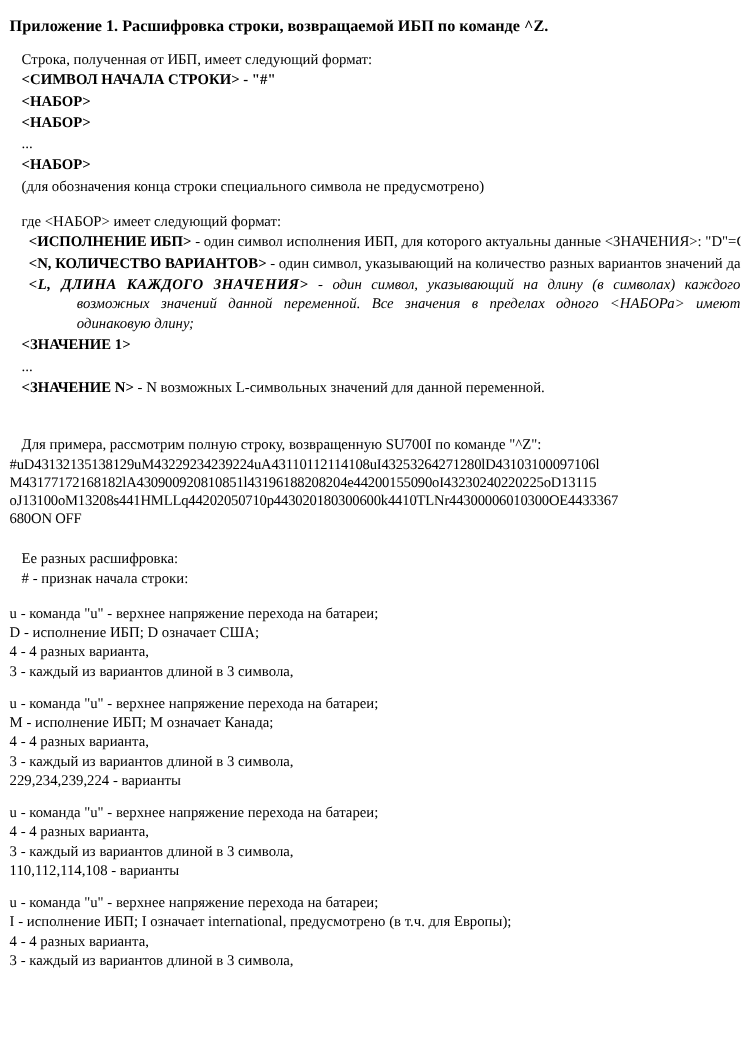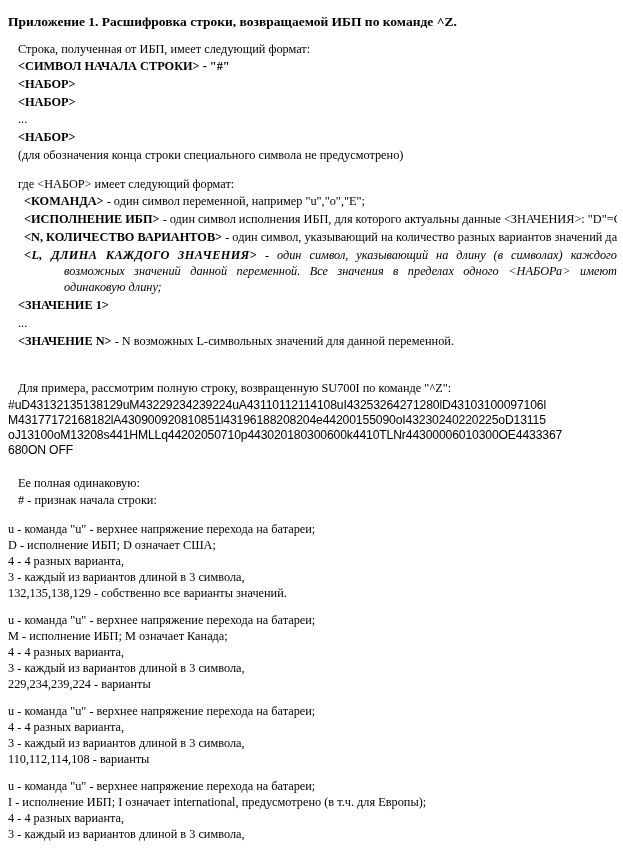--- a/index.html
+++ b/index.html
@@ -50,21 +50,21 @@
   }
   .justify {
     text-align: justify;
     font-style: italic;
   }
   .nowrap {
     white-space: nowrap;
     overflow: hidden;
   }
   .mono {
-    font-family: Liberation Sans, sans-serif;
+    font-family: Liberation Serif, serif;
     font-size: 12.2px;
     letter-spacing: -0.15px;
     white-space: nowrap;
     overflow: hidden;
     margin: 0;
     line-height: 1.22;
   }
   .grp p { margin: 0; font-size: 12.3px; line-height: 1.30; }
   .grp { margin-bottom: 11px; }
   .spaced { letter-spacing: 0.4px; }
@@ -82,21 +82,20 @@
     <p class="line bold">&lt;НАБОР&gt;</p>
     <p class="line bold">&lt;НАБОР&gt;</p>
     <p class="line">...</p>
     <p class="line bold">&lt;НАБОР&gt;</p>
     <p class="line">(для обозначения конца строки специального символа не предусмотрено)</p>
 
     <div class="gap-m"></div>
 
     <p class="line">где &lt;НАБОР&gt; имеет следующий формат:</p>
 
-    <p class="hang nowrap"><span class="bold">&lt;КОМАНДА&gt;</span><span> - один символ переменной, например "u","o","E";</span></p>
 
     <p class="hang nowrap"><span class="bold">&lt;ИСПОЛНЕНИЕ ИБП&gt;</span><span> - один символ исполнения ИБП, для которого актуальны данные &lt;ЗНАЧЕНИЯ&gt;: "D"=США, "M"=Канада, "A"=Азия, "I"=International, "4"=значения актуальны для любого исполнения ИБП;</span></p>
 
     <p class="hang nowrap"><span class="bold">&lt;N, КОЛИЧЕСТВО ВАРИАНТОВ&gt;</span><span> - один символ, указывающий на количество разных вариантов значений данной переменной;</span></p>
 
     <p class="hang justify"><span class="bold spaced">&lt;L, ДЛИНА КАЖДОГО ЗНАЧЕНИЯ&gt;</span><span> - один символ, указывающий на длину (в символах) каждого возможных значений данной переменной. Все значения в пределах одного &lt;НАБОРа&gt; имеют одинаковую длину;</span></p>
 
     <p class="line bold">&lt;ЗНАЧЕНИЕ 1&gt;</p>
     <p class="line">...</p>
     <p class="line nowrap"><span class="bold">&lt;ЗНАЧЕНИЕ N&gt;</span><span> - N возможных L-символьных значений для данной переменной.</span></p>
@@ -105,31 +104,30 @@
     <div class="gap-m"></div>
 
     <p class="line">Для примера, рассмотрим полную строку, возвращенную SU700I по команде "^Z":</p>
     <p class="mono">#uD43132135138129uM43229234239224uA43110112114108uI43253264271280lD43103100097106l</p>
     <p class="mono">M43177172168182lA430900920810851l43196188208204e44200155090оI43230240220225оD13115</p>
     <p class="mono">оJ13100оM13208s441HMLLq44202050710p443020180300600k4410TLNr44300006010300OE4433367</p>
     <p class="mono">680ON OFF</p>
 
     <div class="gap-l"></div>
 
-    <p class="line">Ее полная одинаковую:</p>
+    <p class="line">Ее разных расшифровка:</p>
     <p class="line"># - признак начала строки:</p>
 
     <div class="gap-m"></div>
 
     <div class="grp">
       <p>u - команда "u" - верхнее напряжение перехода на батареи;</p>
       <p>D - исполнение ИБП; D означает США;</p>
       <p>4 - 4 разных варианта,</p>
       <p>3 - каждый из вариантов длиной в 3 символа,</p>
-      <p>132,135,138,129 - собственно все варианты значений.</p>
     </div>
 
     <div class="grp">
       <p>u - команда "u" - верхнее напряжение перехода на батареи;</p>
       <p>M - исполнение ИБП; M означает Канада;</p>
       <p>4 - 4 разных варианта,</p>
       <p>3 - каждый из вариантов длиной в 3 символа,</p>
       <p>229,234,239,224 - варианты</p>
     </div>
 

